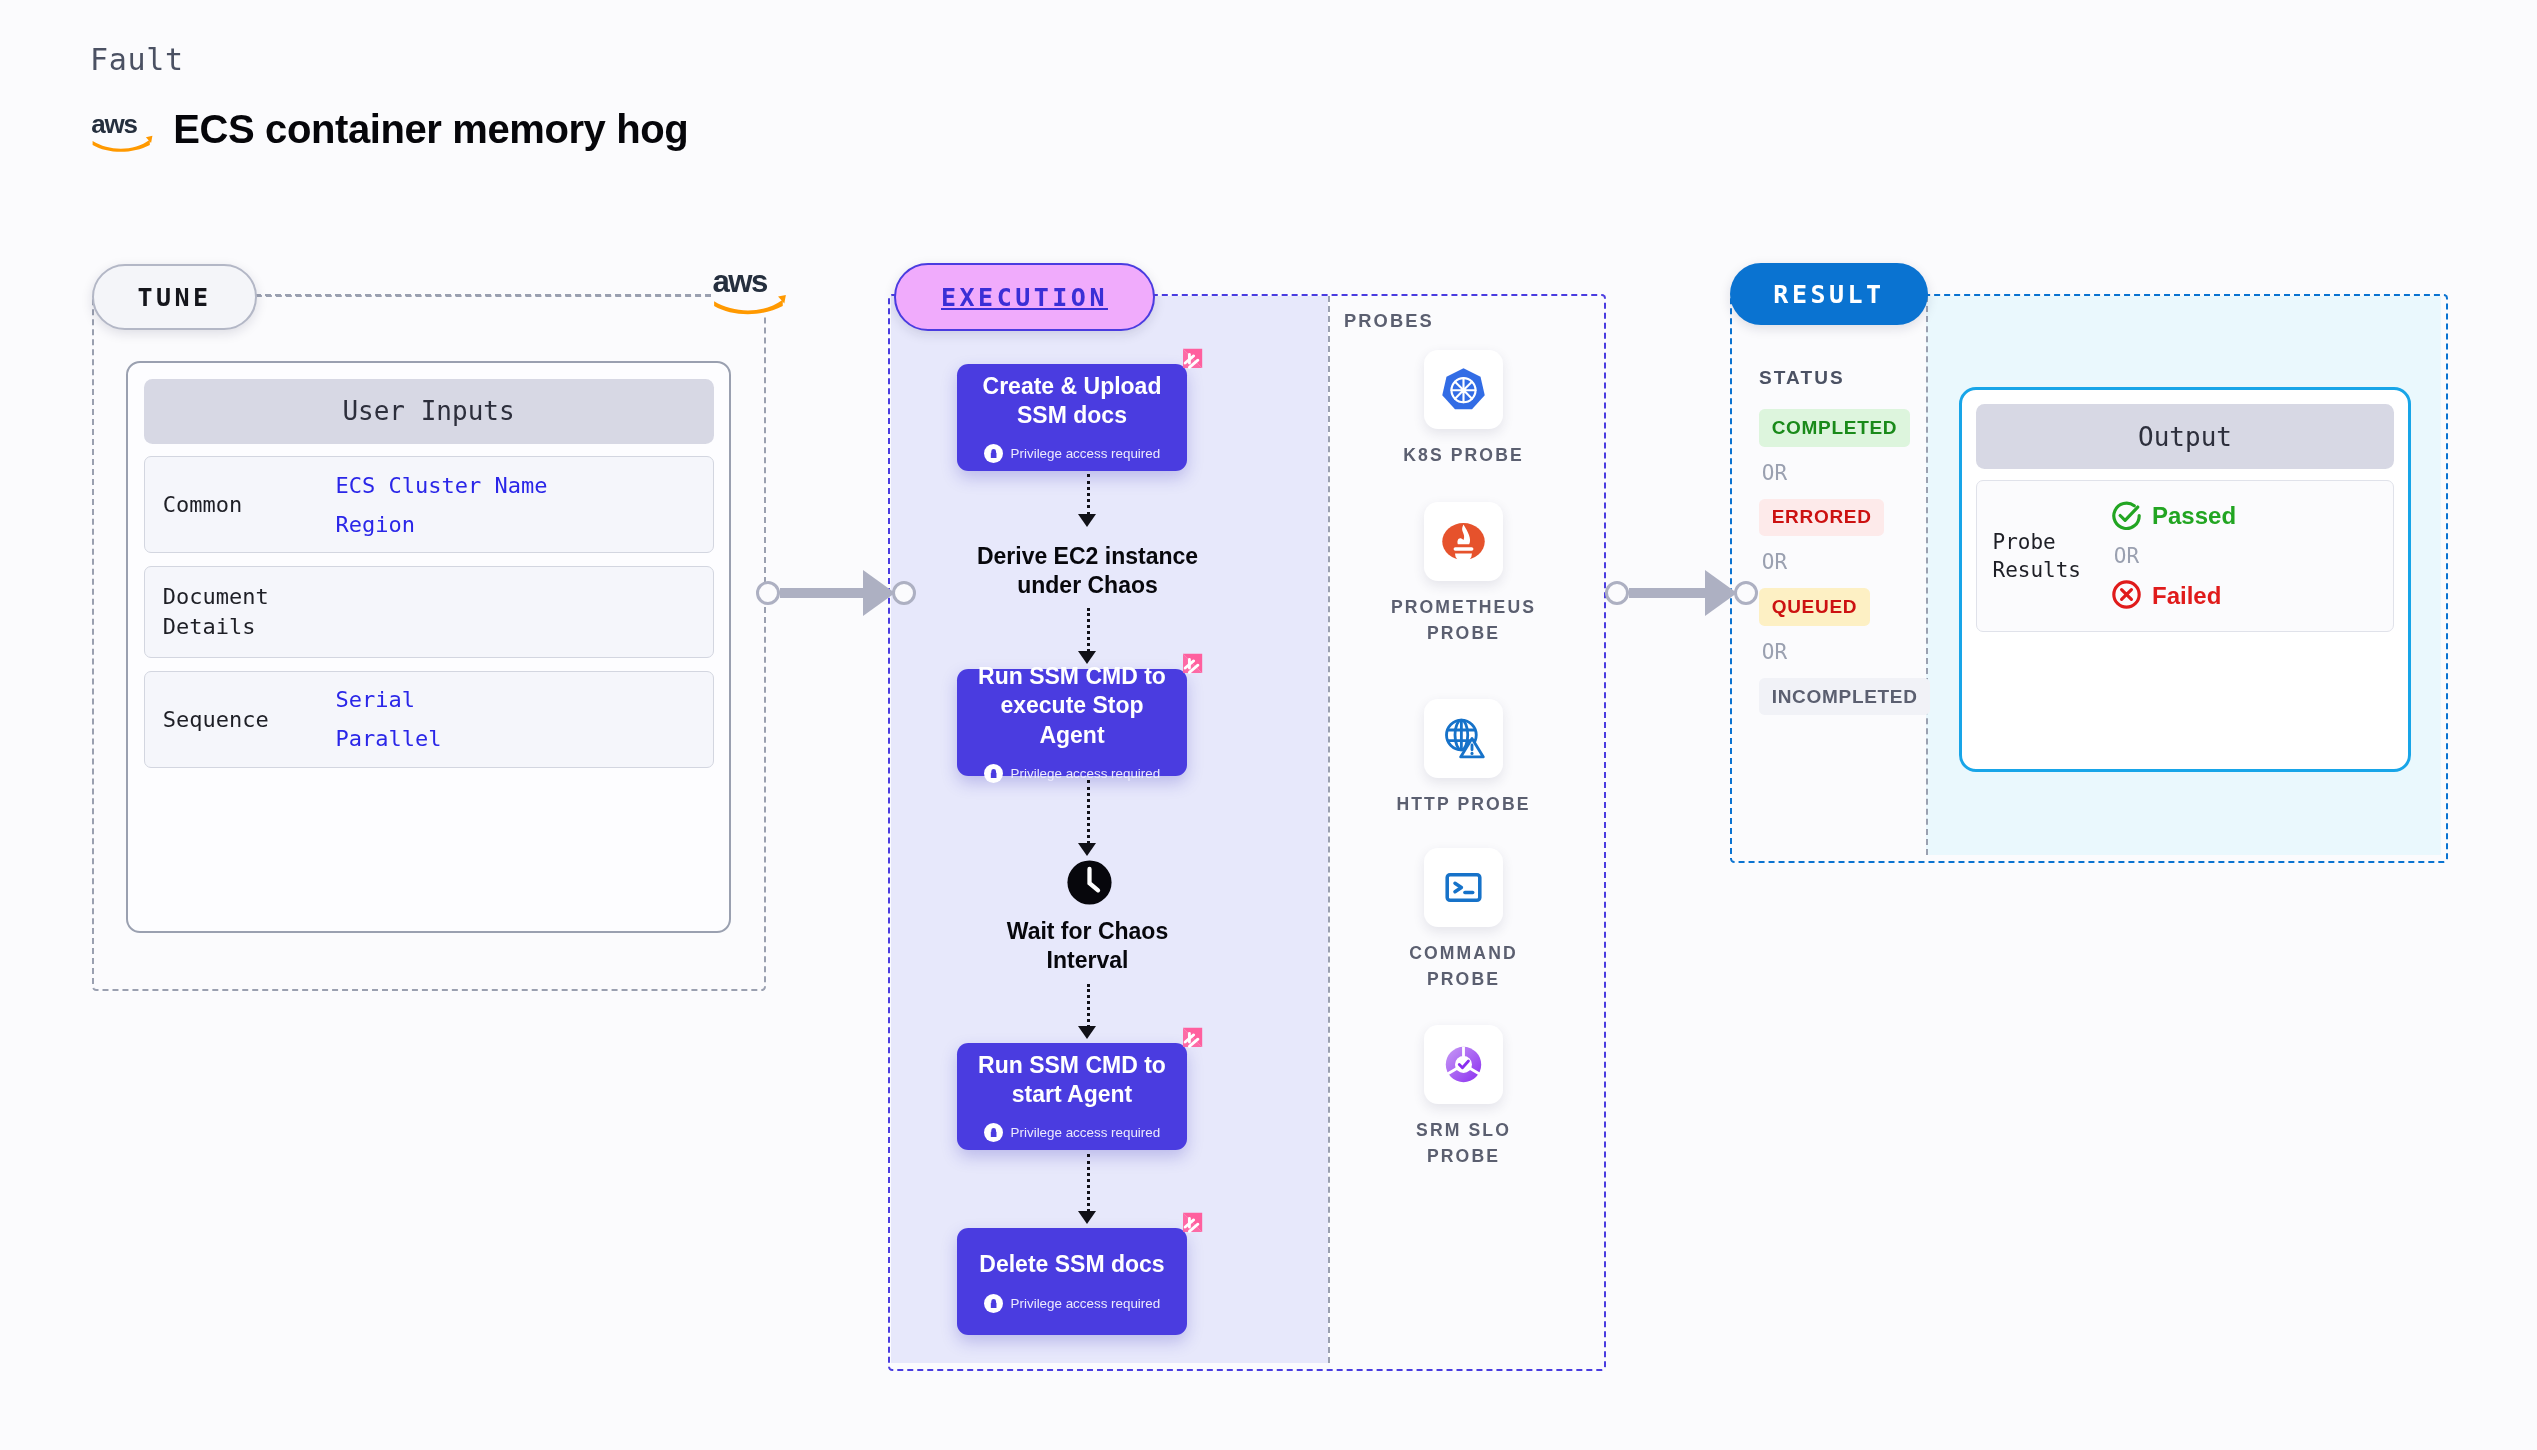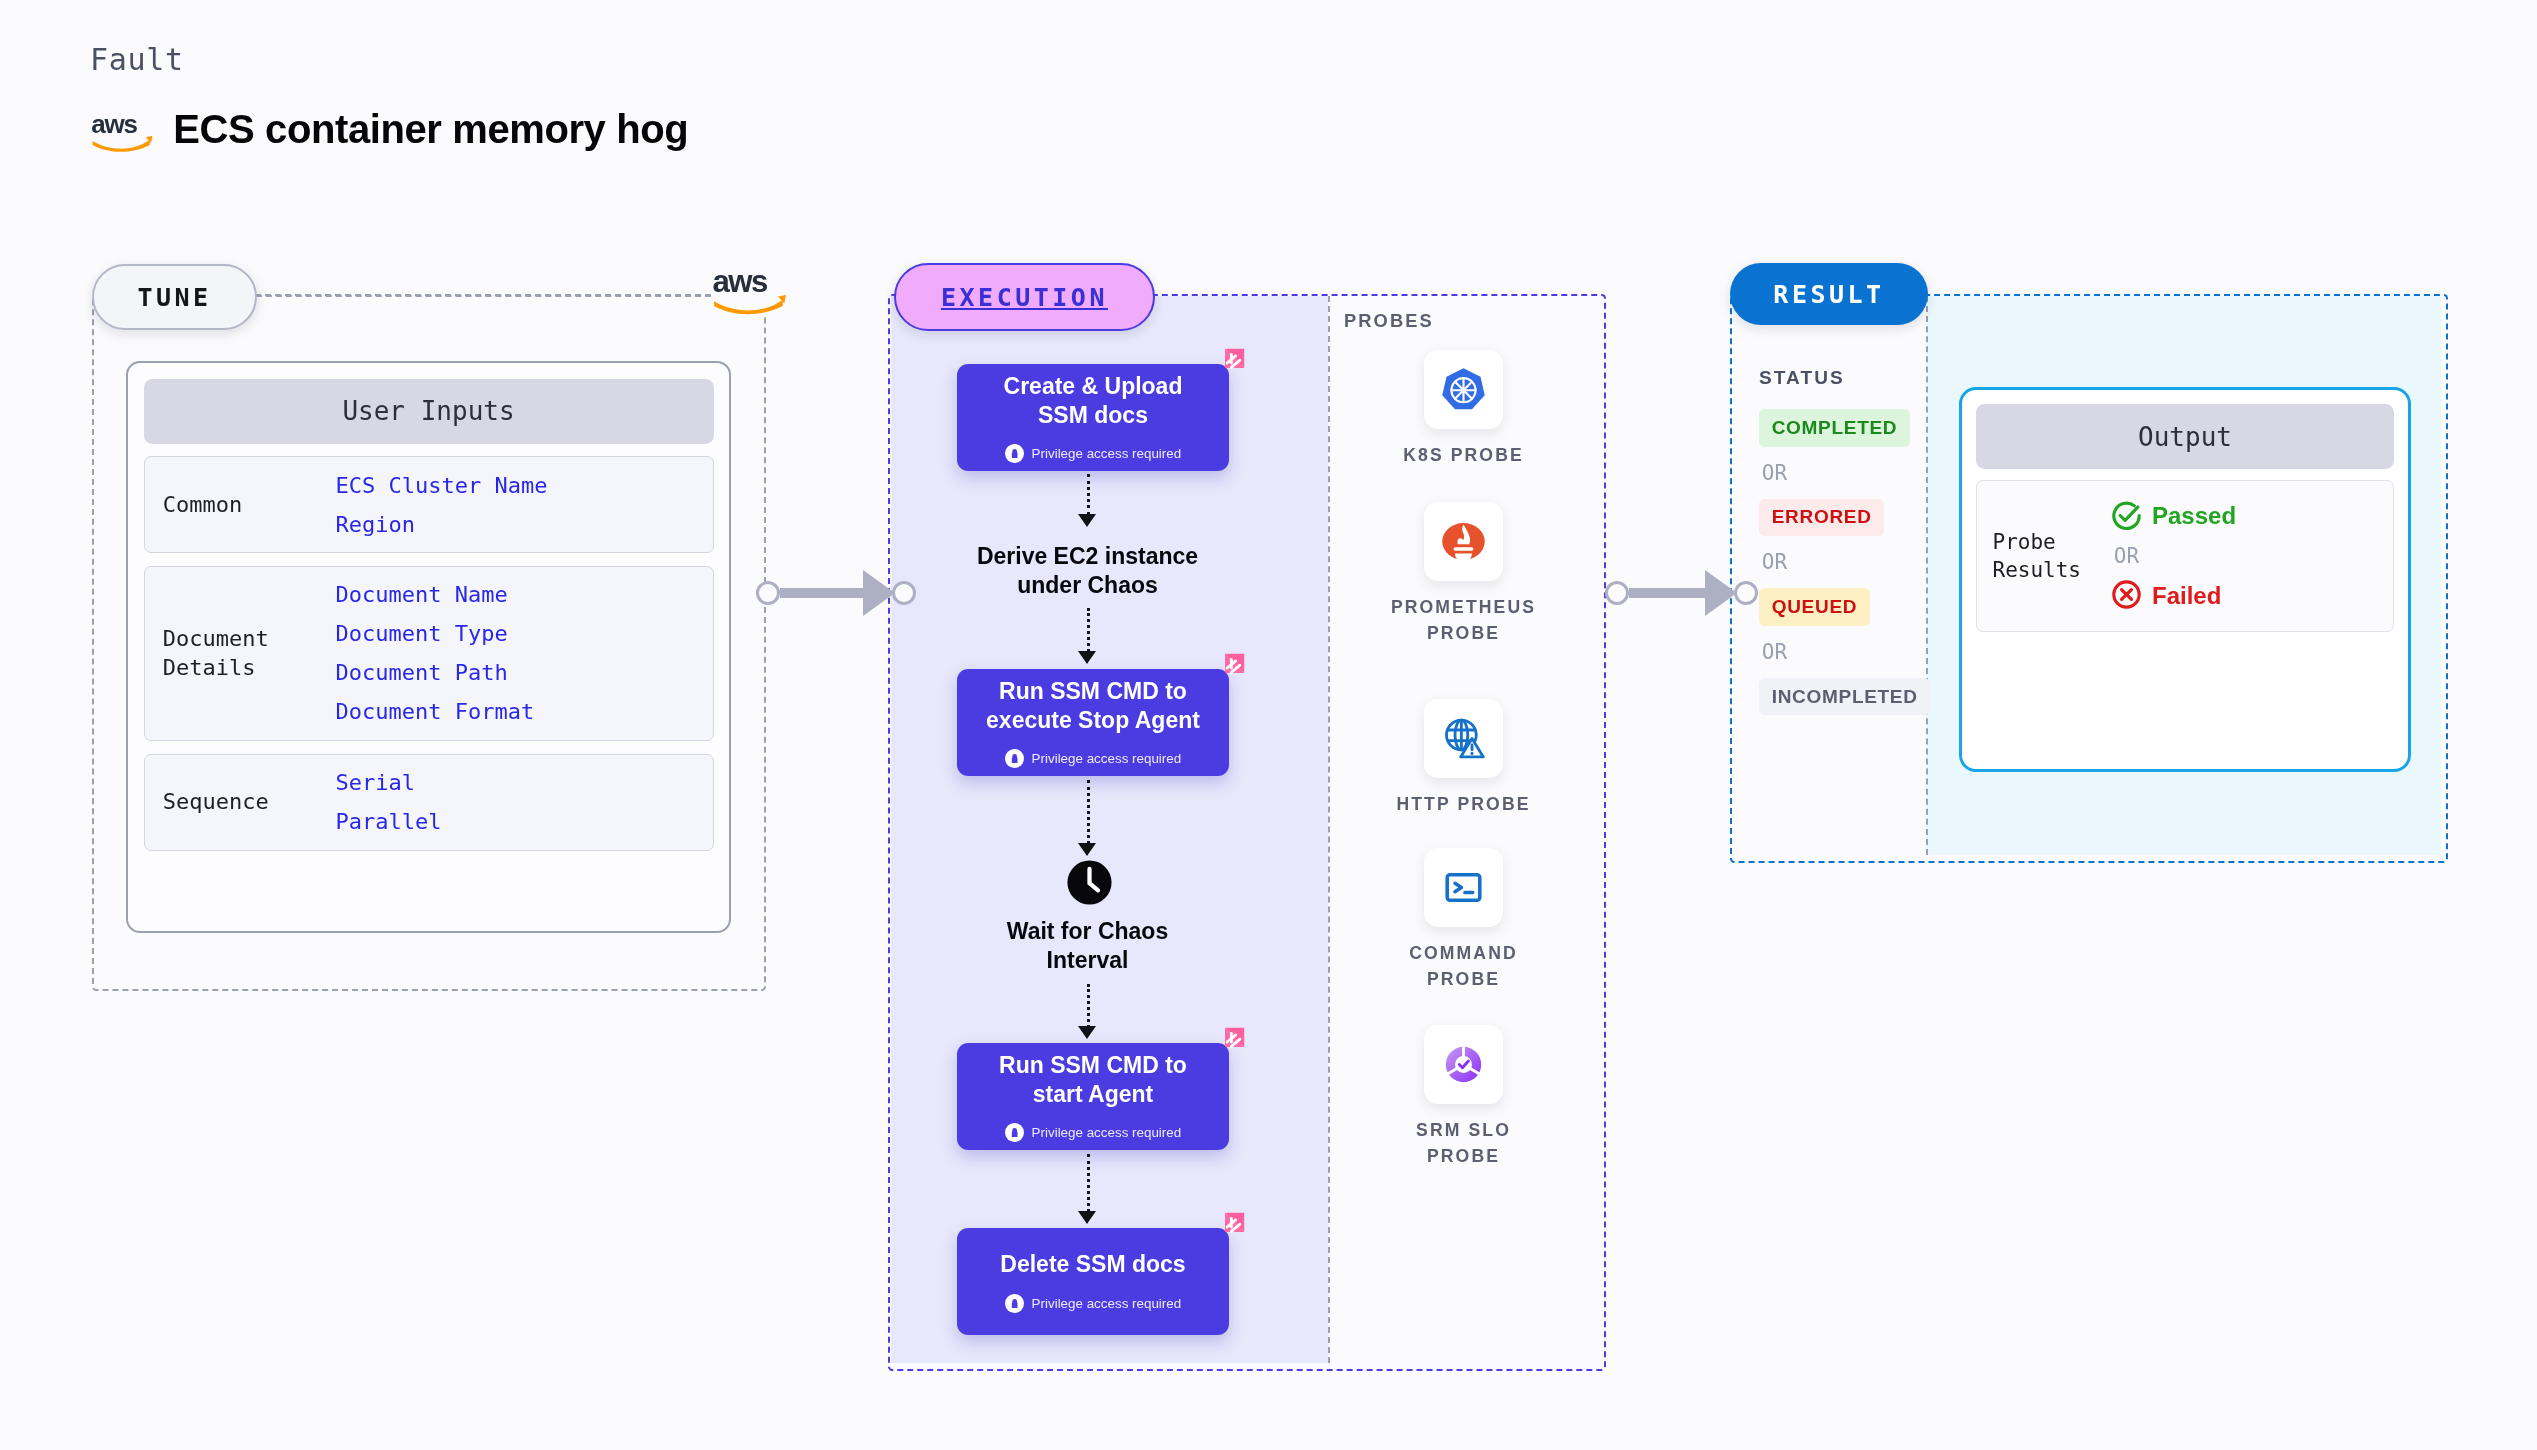--- a/index.html
+++ b/index.html
@@ -109,21 +109,21 @@
   .conn-line{height:9.2px;background:#adb0c2;flex:none;}
   .conn-head{
     width:0;height:0;border-top:23px solid transparent;border-bottom:23px solid transparent;
     border-left:32px solid #adb0c2;flex:none;margin-left:-2.8px;margin-right:-2.8px;
   }
   #conn-1{left:756px;top:572px;}
   #conn-2{left:1605px;top:572px;}
 
   
   .exec-node{
-    position:absolute;width:272px;background:#4a3ce0;border-radius:11.3px;
+    position:absolute;width:230px;background:#4a3ce0;border-radius:11.3px;
     box-shadow:0 7px 15.5px rgba(60,50,190,.25);
     display:flex;flex-direction:column;align-items:center;justify-content:center;
     box-sizing:border-box;padding:15.5px 12.7px;
   }
   .exec-node-title{
     color:#ffffff;font-size:23px;font-weight:bold;text-align:center;line-height:1.28;
   }
   .priv-row{display:flex;align-items:center;gap:7.8px;margin-top:14px;text-align:center;}
   .priv-text{color:#eceafd;font-size:13.4px;}
   .lock-badge{
@@ -238,26 +238,20 @@
     <div class="param-values">
       <span>ECS Cluster Name</span>
       <span>Region</span>
     </div>
   </div>
 
   <div class="param-block">
     <div class="param-label">
       <div>Document</div>
       <div>Details</div>
-    </div>
-    <div class="param-values">
-      <span>Document Name</span>
-      <span>Document Type</span>
-      <span>Document Path</span>
-      <span>Document Format</span>
     </div>
   </div>
 
   <div class="param-block">
     <div class="param-label">Sequence</div>
     <div class="param-values">
       <span>Serial</span>
       <span>Parallel</span>
     </div>
   </div>

